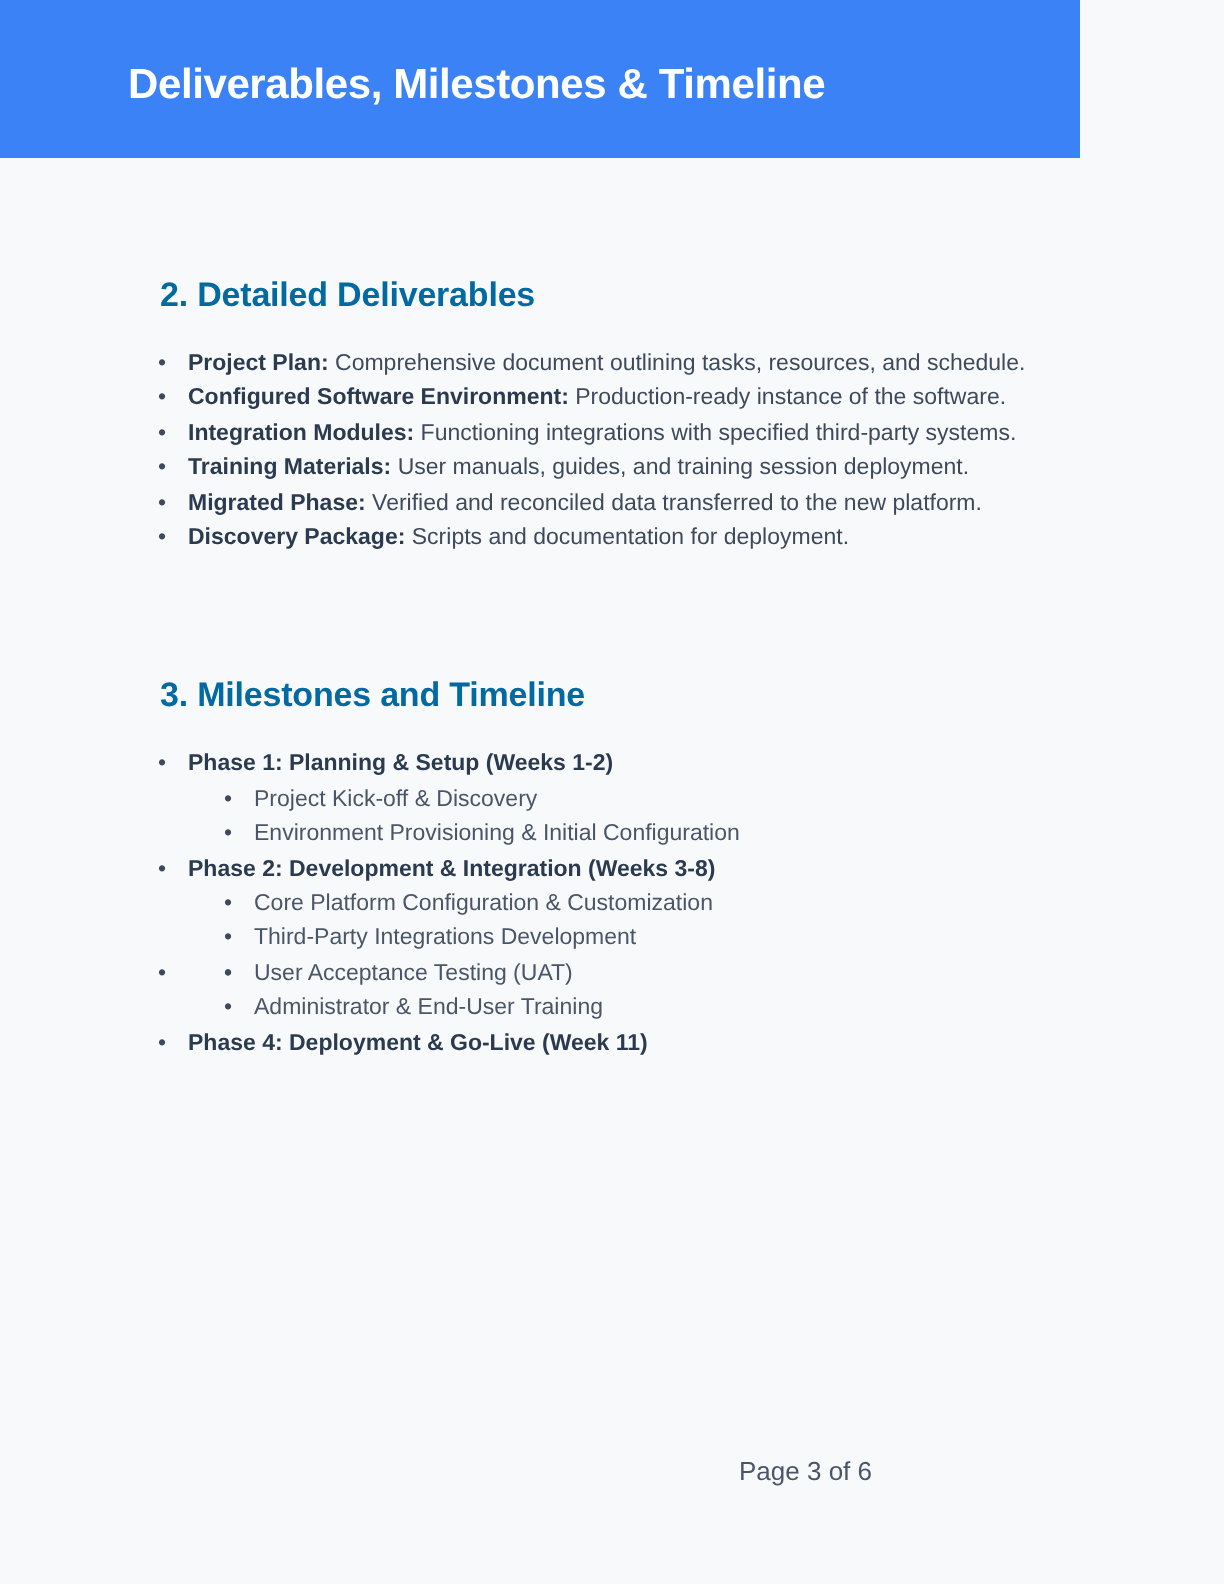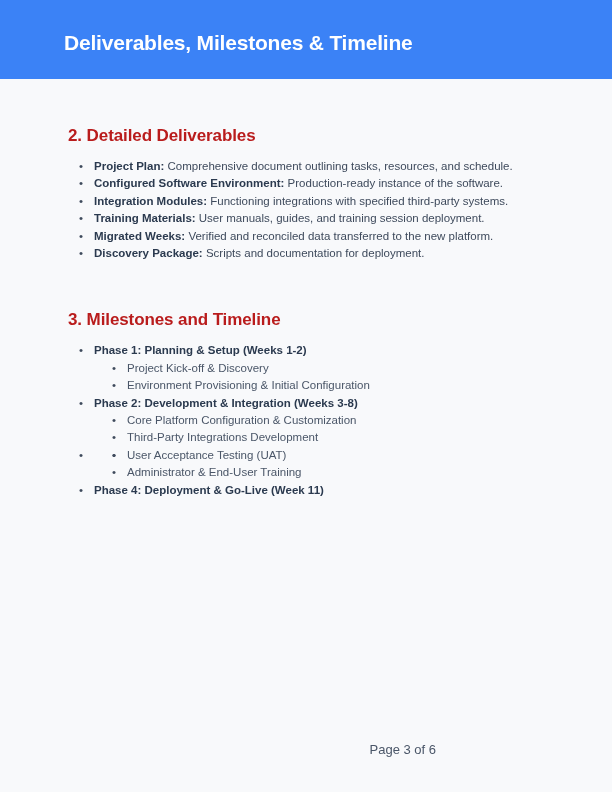--- a/index.html
+++ b/index.html
@@ -19,21 +19,21 @@
     width: 612px;
     height: 792px;
     box-sizing: border-box;
   }
 
   
   .banner {
     position: absolute;
     top: 0;
     left: 0;
-    width: 612px;
+    width: 540px;
     height: 79px;
     background: #3B82F6;
     text-decoration: underline;
   }
   .banner-title {
     position: absolute;
     left: 64px;
     top: 31px;
     font-size: 21px;
     font-weight: bold;
@@ -51,23 +51,23 @@
     padding: 0;
   }
 
   .section {
     padding: 0 64px 0 64px;
   }
 
   .section-heading {
     font-size: 17px;
     font-weight: bold;
-    color: #b91c1c;
+    color: #0369a1;
     letter-spacing: -0.1px;
-    margin: 4px;
+    margin: 16px;
   }
   .section-heading.first {
     padding-top: 43px;
   }
   .section-heading.second {
     padding-top: 44px;
   }
 
   
   ul.bullets {
@@ -118,21 +118,21 @@
   .phase-label {
     font-weight: bold;
     color: #2B3A4F;
     text-align: center;
   }
 
   
   .footer {
     position: absolute;
     left: 0;
-    bottom: 2px;
+    bottom: 16px;
     width: 500px;
     height: 60px;
   }
   .page-number {
     position: absolute;
     right: 64px;
     top: 12px;
     font-size: 13px;
     color: #4A5668;
     white-space: nowrap;
@@ -150,21 +150,21 @@
   <div class="content">
 
     <div class="section">
       <h2 class="section-heading first">2. Detailed Deliverables</h2>
 
       <ul class="bullets level1" id="deliverables-list">
           <li class="bullet-item"><span class="bullet-dot">•</span><span class="lbl">Project Plan:</span> <span class="desc">Comprehensive document outlining tasks, resources, and schedule.</span></li>
           <li class="bullet-item"><span class="bullet-dot">•</span><span class="lbl">Configured Software Environment:</span> <span class="desc">Production-ready instance of the software.</span></li>
           <li class="bullet-item"><span class="bullet-dot">•</span><span class="lbl">Integration Modules:</span> <span class="desc">Functioning integrations with specified third-party systems.</span></li>
           <li class="bullet-item"><span class="bullet-dot">•</span><span class="lbl">Training Materials:</span> <span class="desc">User manuals, guides, and training session deployment.</span></li>
-          <li class="bullet-item"><span class="bullet-dot">•</span><span class="lbl">Migrated Weeks:</span> <span class="desc">Verified and reconciled data transferred to the new platform.</span></li>
+          <li class="bullet-item"><span class="bullet-dot">•</span><span class="lbl">Migrated Phase:</span> <span class="desc">Verified and reconciled data transferred to the new platform.</span></li>
           <li class="bullet-item"><span class="bullet-dot">•</span><span class="lbl">Discovery Package:</span> <span class="desc">Scripts and documentation for deployment.</span></li>
         </ul>
     </div>
 
     <div class="section">
       <h2 class="section-heading second">3. Milestones and Timeline</h2>
 
       <ul class="bullets level1" id="phases-list">
           <li class="bullet-item"><span class="bullet-dot">•</span><span class="phase-label">Phase 1: Planning &amp; Setup (Weeks 1-2)</span></li>
           <ul class="bullets level2">

